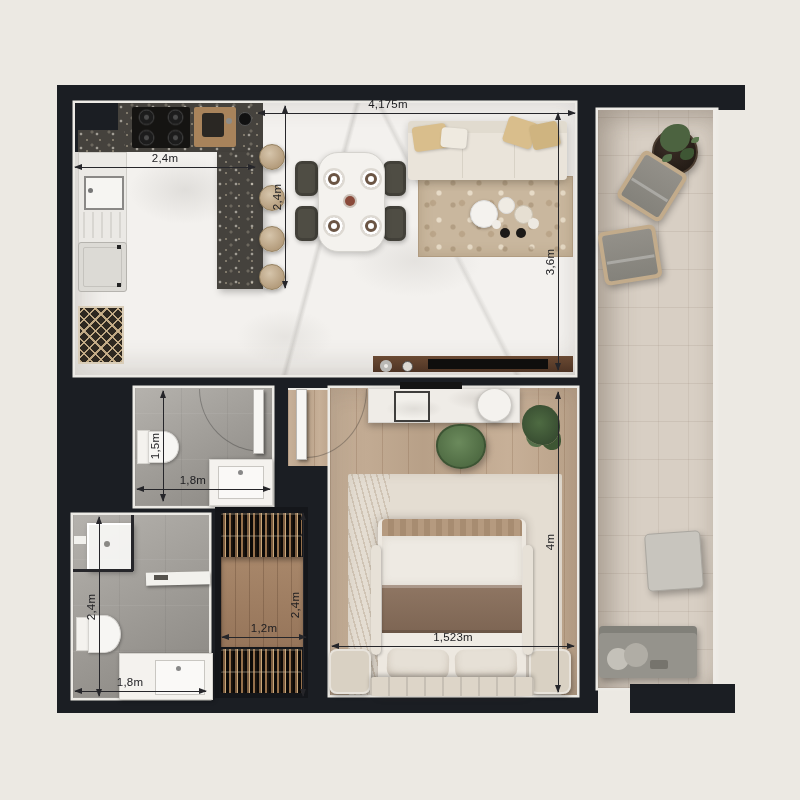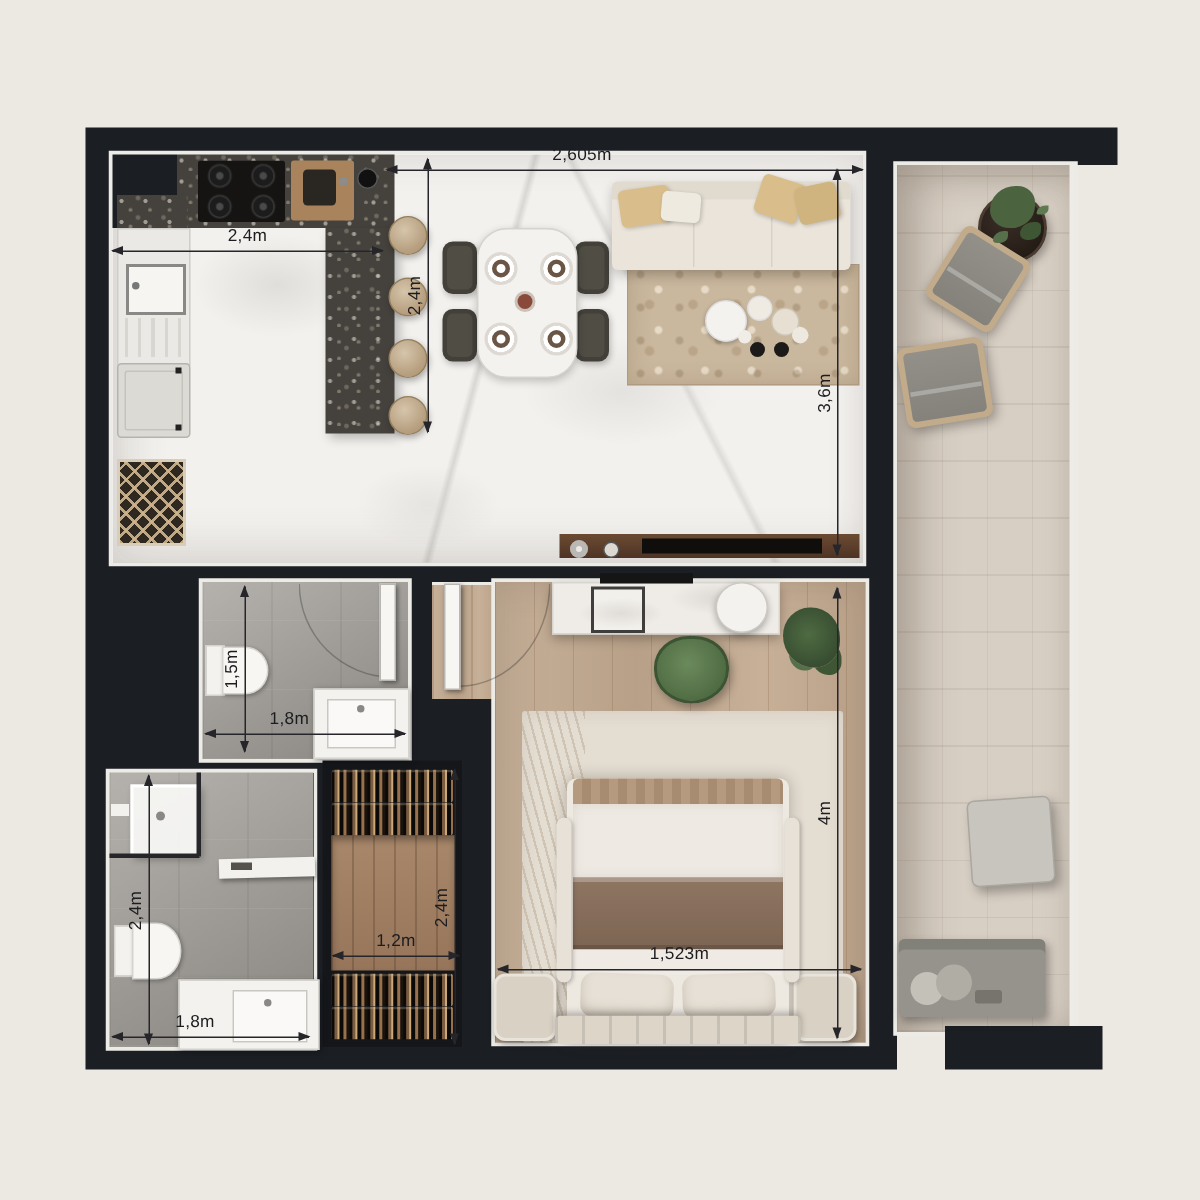--- a/index.html
+++ b/index.html
@@ -235,21 +235,21 @@
   <div class="clothes" style="left:221px;top:649px;width:81px;height:20px;z-index:3;"></div>
   <div class="clothes" style="left:221px;top:671px;width:81px;height:20px;z-index:3;"></div>
 
   <div class="dim dim-h" style="left:75px;top:167px;width:180px;">
     <span class="dim-label">2,4m</span>
   </div>
   <div class="dim dim-v" style="left:285px;top:106px;height:182px;">
     <span class="dim-label">2,4m</span>
   </div>
   <div class="dim dim-h" style="left:258px;top:113px;width:317px;">
-    <span class="dim-label" style="left:41%;">2,605m</span>
+    <span class="dim-label" style="left:41%;">4,175m</span>
   </div>
   <div class="dim dim-v" style="left:558px;top:113px;height:257px;">
     <span class="dim-label" style="top:58%;">3,6m</span>
   </div>
   <div class="dim dim-v" style="left:163px;top:391px;height:110px;">
     <span class="dim-label">1,5m</span>
   </div>
   <div class="dim dim-h" style="left:137px;top:489px;width:133px;">
     <span class="dim-label" style="left:42%;">1,8m</span>
   </div>

